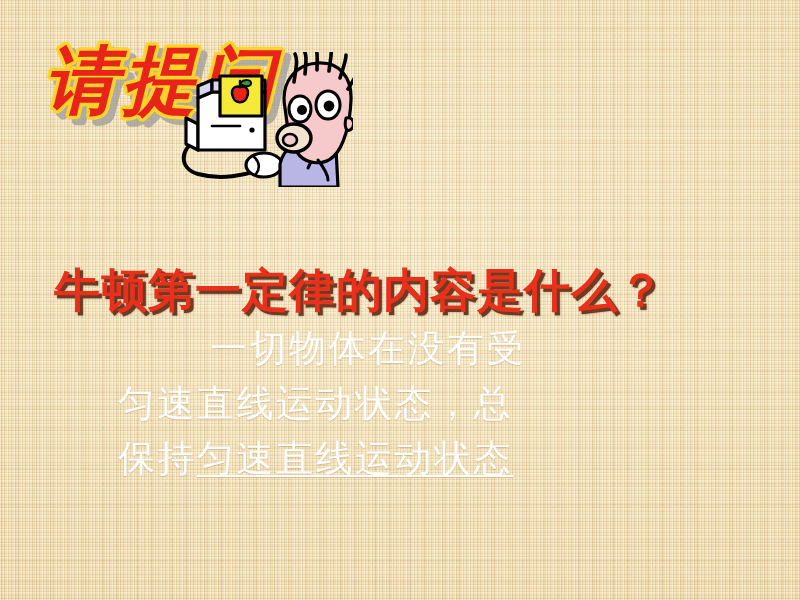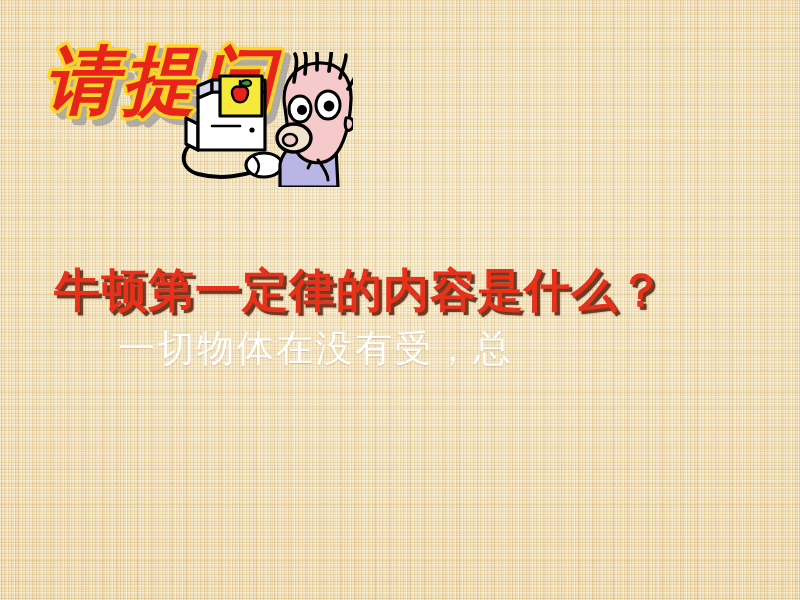--- a/index.html
+++ b/index.html
@@ -176,18 +176,24 @@
         <ellipse cx="122" cy="88" rx="7" ry="6" fill="#f6c9cb" stroke-width="2.6"></ellipse>
 
         <path d="M150 108 C156 116 160 122 160 128" fill="none" stroke-width="3"></path>
       </g>
     </svg>
   </div>
 
   <div id="question-heading">牛顿第一定律的内容是什么？</div>
 
   <div id="answer-body">
+    <div class="line indent">
+      <span>一切物体在没有受</span>
+    </div>
     <div class="line">
-      <span>一切物体在没有受，总</span>
+      <span>匀速直线运动状态，总</span>
+    </div>
+    <div class="line">
+      <span>保持</span><span class="u">匀速直线运动状态</span>
     </div>
   </div>
 
 </div>
 
 </body></html>

